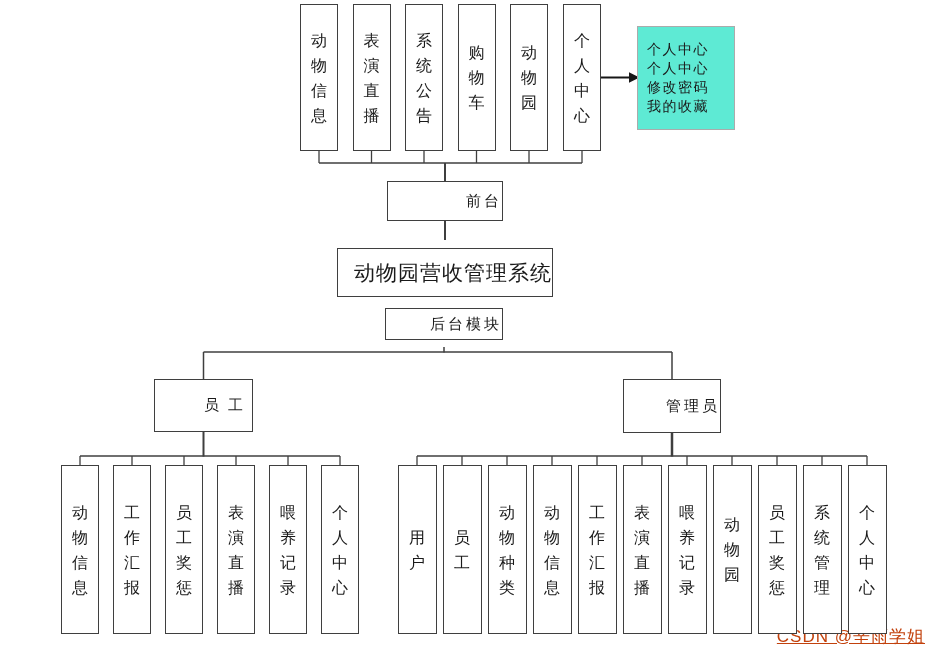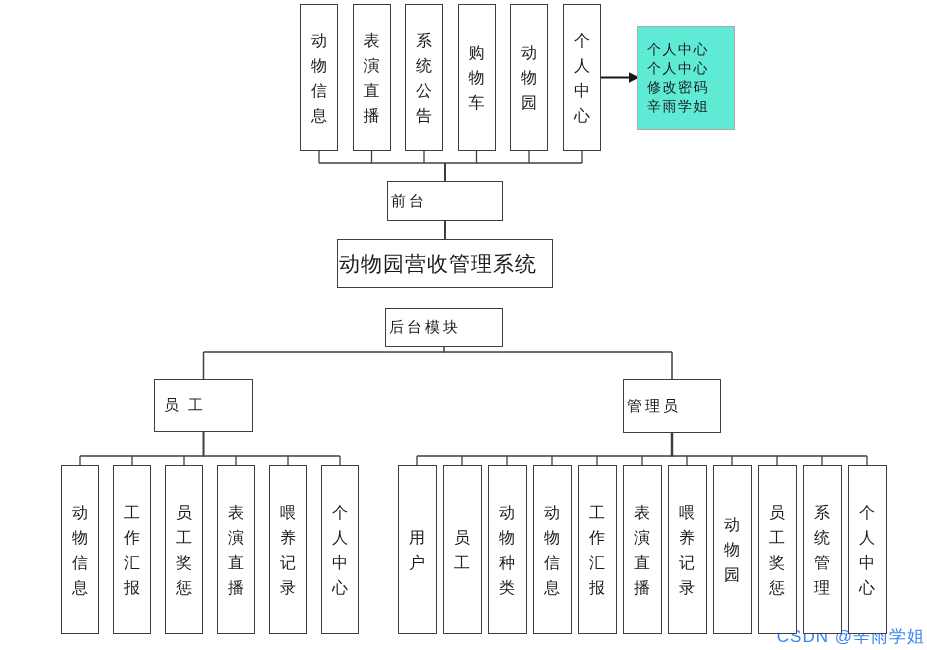--- a/index.html
+++ b/index.html
@@ -23,21 +23,21 @@
     width: 927px;
     height: 650px;
   }
   .box {
     position: absolute;
     box-sizing: border-box;
     background: #ffffff;
     border: 1px solid #3f3f3f;
     display: flex;
     align-items: center;
-    justify-content: flex-start;
+    justify-content: flex-end;
     text-align: center;
     font-family: Liberation Mono, monospace;
   }
   .hlabel {
     font-size: 15px;
     letter-spacing: 3px;
     padding-left: 3px;
     white-space: nowrap;
   }
   #yuangong .hlabel {
@@ -129,44 +129,44 @@
       <line x1="822" y1="456" x2="822" y2="466" stroke="#3f3f3f" stroke-width="1.3"></line>
       <line x1="867" y1="456" x2="867" y2="466" stroke="#3f3f3f" stroke-width="1.3"></line>
       <line x1="601" y1="77.5" x2="630" y2="77.5" stroke="#161616" stroke-width="2"></line>
       <polygon points="629,72.2 639.5,77.5 629,82.8" fill="#161616"></polygon>
     </svg>
 
   <div id="notebox">
     <div>个人中心</div>
     <div>个人中心</div>
     <div>修改密码</div>
-    <div>辛雨学姐</div>
+    <div>我的收藏</div>
   </div>
 
   <div class="box" id="qiantai" style="left:387px; top:181px; width:116px; height:40px;">
     <span class="hlabel">前台</span>
   </div>
 
-  <div class="box" id="bigbox" style="left:337px; top:239px; width:216px; height:49px;">
+  <div class="box" id="bigbox" style="left:337px; top:248px; width:216px; height:49px;">
     <span class="hlabel">动物园营收管理系统</span>
   </div>
 
-  <div class="box" id="houtai" style="left:385px; top:308px; width:118px; height:39px;">
+  <div class="box" id="houtai" style="left:385px; top:308px; width:118px; height:32px;">
     <span class="hlabel">后台模块</span>
   </div>
 
   <div class="box" id="guanliyuan" style="left:623px; top:379px; width:98px; height:54px;">
     <span class="hlabel">管理员</span>
   </div>
 
   <div class="box" id="yuangong" style="left:154px; top:379px; width:99px; height:53px;">
     <span class="hlabel">员工</span>
   </div>
 
-  <div id="watermark" style="color: #3b82f6;">CSDN @辛雨学姐</div>
+  <div id="watermark" style="color: #c2410c; text-decoration: underline;">CSDN @辛雨学姐</div>
 <div class="vbox" style="left: 300px; top: 4px; width: 38px; height: 147px;">
       <div class="ch">动</div>
       <div class="ch">物</div>
       <div class="ch">信</div>
       <div class="ch">息</div>
     </div>
     <div class="vbox" style="left: 352.5px; top: 4px; width: 38px; height: 147px;">
       <div class="ch">表</div>
       <div class="ch">演</div>
       <div class="ch">直</div>

